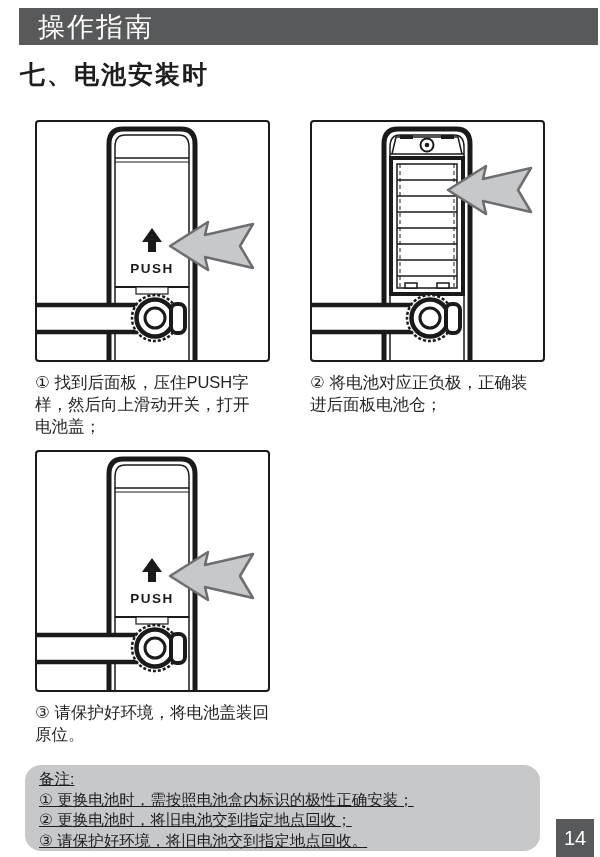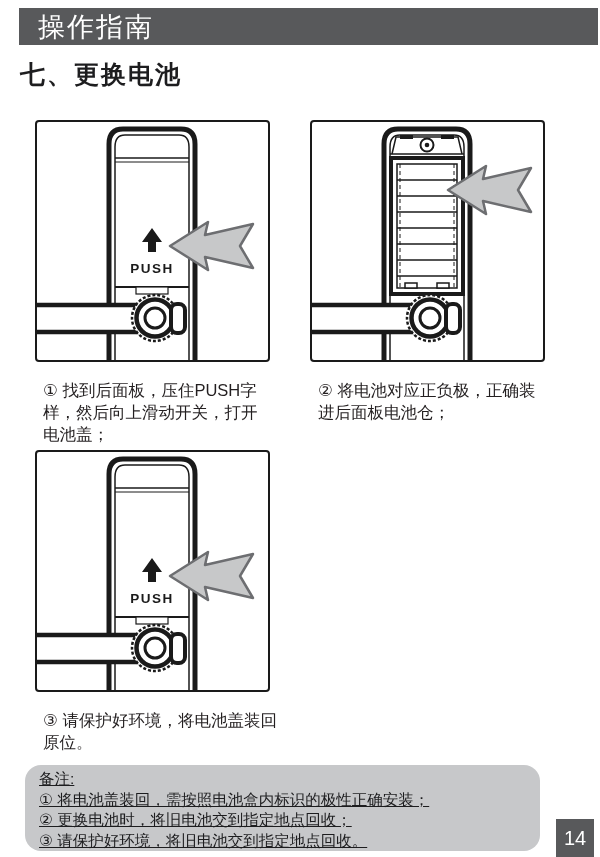--- a/index.html
+++ b/index.html
@@ -41,21 +41,21 @@
     box-sizing: border-box;
     background: #ffffff;
     overflow: hidden;
   }
   .figure-box svg { display:block; width: 231px; height: 238px; }
   #fig1 { left: 35px; top: 120px; }
   #fig2 { left: 310px; top: 120px; }
   #fig3 { left: 35px; top: 450px; }
   .caption {
     position: absolute;
-    margin: 8px;
+    margin: 0;
     font-size: 16.5px;
     line-height: 22px;
     white-space: pre-line;
     color: #231f20;
   }
   #cap1 { left: 35px; top: 371px; width: 280px; }
   #cap2 { left: 310px; top: 371px; width: 280px; }
   #cap3 { left: 35px; top: 701px; width: 300px; }
   .note-box {
     position: absolute;
@@ -91,21 +91,21 @@
 </style>
 </head>
 <body>
 
 <div class="page">
 
   <div class="header-bar">
     <span>操作指南</span>
   </div>
 
-  <h2 class="section-title">七、更换电池</h2>
+  <h2 class="section-title">七、电池安装时</h2>
 
   <div class="figure-box" id="fig1">
     <svg viewBox="0 0 231 238">
 
       <path d="M72,240 V22 Q72,7 86,7 H144 Q158,7 158,22 V240" fill="#ffffff" stroke="#1a1a1a" stroke-width="5"></path>
       <path d="M78,240 V25 Q78,13 88,13 H142 Q152,13 152,25 V240" fill="none" stroke="#1a1a1a" stroke-width="1.5"></path>
 
       <line x1="78" y1="36" x2="152" y2="36" stroke="#1a1a1a" stroke-width="1.5"></line>
       <line x1="78" y1="40" x2="152" y2="40" stroke="#1a1a1a" stroke-width="1"></line>
 
@@ -186,20 +186,20 @@
   <p class="caption" id="cap1">① 找到后面板，压住PUSH字
 样，然后向上滑动开关，打开
 电池盖；</p>
   <p class="caption" id="cap2">② 将电池对应正负极，正确装
 进后面板电池仓；</p>
   <p class="caption" id="cap3">③ 请保护好环境，将电池盖装回
 原位。</p>
 
   <div class="note-box">
     <div>备注:</div>
-    <div>① 将电池盖装回，需按照电池盒内标识的极性正确安装；</div>
+    <div>① 更换电池时，需按照电池盒内标识的极性正确安装；</div>
     <div>② 更换电池时，将旧电池交到指定地点回收；</div>
     <div>③ 请保护好环境，将旧电池交到指定地点回收。</div>
   </div>
 
   <div class="page-number">14</div>
 
 </div>
 
 </body></html>

